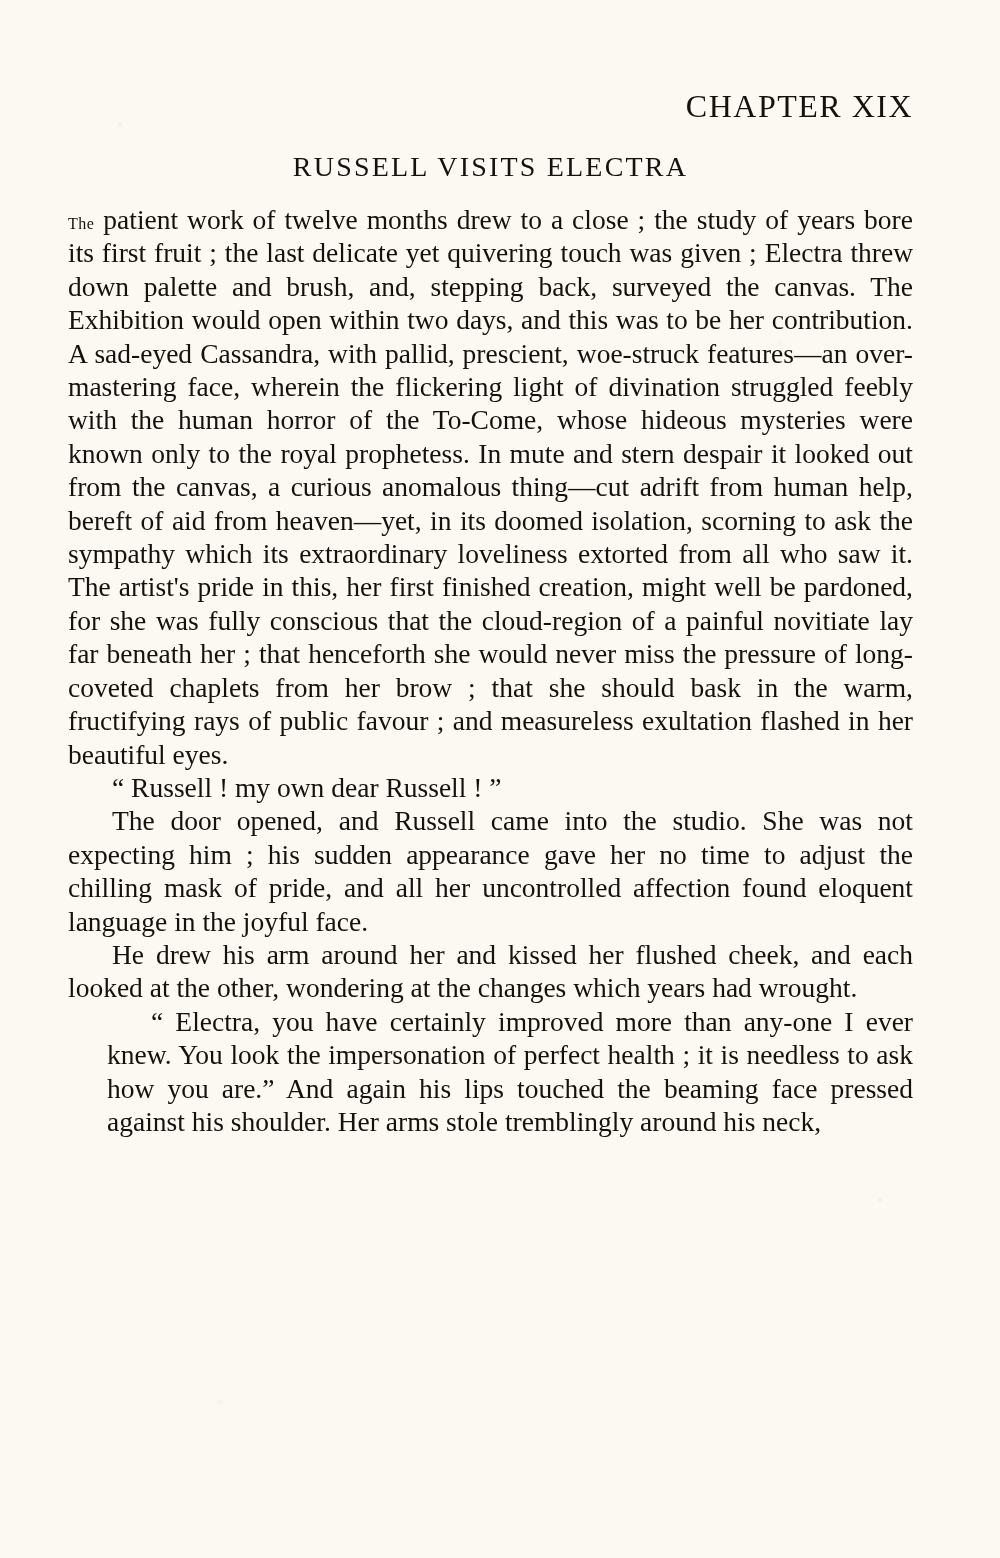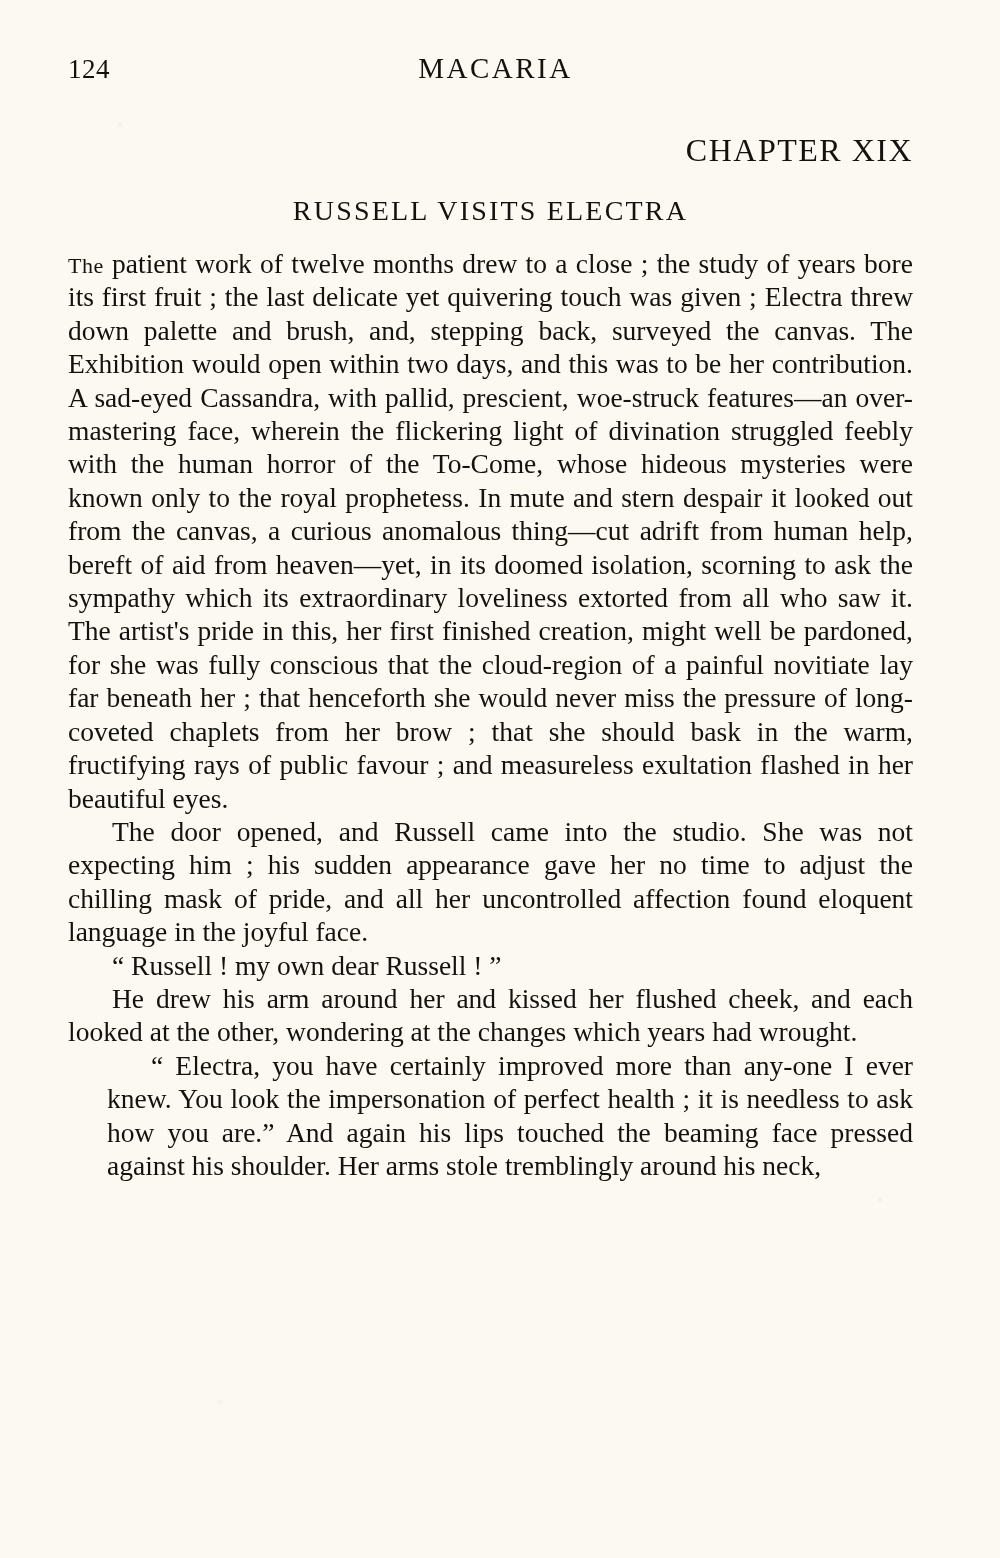--- a/index.html
+++ b/index.html
@@ -89,40 +89,36 @@
     text-align: justify;
   }
   .body-text p.first {
     text-indent: 0;
   }
   .body-text p:last-child {
     text-align: justify;
     margin-left: 39px;
   }
   .smallcap-lead {
-    font-size: 22px;
+    font-size: 16px;
     letter-spacing: 0.5px;
   }
 </style>
 </head>
 <body>
 
 <div class="page">
   <div class="content">
 
-    <div class="running-head">
-      <div class="folio">124</div>
-      <div class="book-title">MACARIA</div>
-    </div>
 
     <div class="chapter-number">CHAPTER XIX</div>
     <div class="chapter-subtitle">RUSSELL VISITS ELECTRA</div>
 
     <div class="body-text">
       <p class="first"><span class="smallcap-lead">The</span><span> patient work of twelve months drew to a close ; the study of years bore its first fruit ; the last delicate yet quivering touch was given ; Electra threw down palette and brush, and, stepping back, surveyed the canvas. The Exhibition would open within two days, and this was to be her contribution. A sad-eyed Cassandra, with pallid, prescient, woe-struck features—an over-mastering face, wherein the flickering light of divination struggled feebly with the human horror of the To-Come, whose hideous mysteries were known only to the royal prophetess. In mute and stern despair it looked out from the canvas, a curious anomalous thing—cut adrift from human help, bereft of aid from heaven—yet, in its doomed isolation, scorning to ask the sympathy which its extraordinary loveliness extorted from all who saw it. The artist's pride in this, her first finished creation, might well be pardoned, for she was fully conscious that the cloud-region of a painful novitiate lay far beneath her ; that henceforth she would never miss the pressure of long-coveted chaplets from her brow ; that she should bask in the warm, fructifying rays of public favour ; and measureless exultation flashed in her beautiful eyes.</span></p>
+      <p>“ Russell ! my own dear Russell ! ”</p>
       <p>The door opened, and Russell came into the studio. She was not expecting him ; his sudden appearance gave her no time to adjust the chilling mask of pride, and all her uncontrolled affection found eloquent language in the joyful face.</p>
-      <p>“ Russell ! my own dear Russell ! ”</p>
       <p>He drew his arm around her and kissed her flushed cheek, and each looked at the other, wondering at the changes which years had wrought.</p>
       <p>“ Electra, you have certainly improved more than any-one I ever knew. You look the impersonation of perfect health ; it is needless to ask how you are.” And again his lips touched the beaming face pressed against his shoulder. Her arms stole tremblingly around his neck,</p>
     </div>
 
   </div>
 </div>
 
 </body></html>

